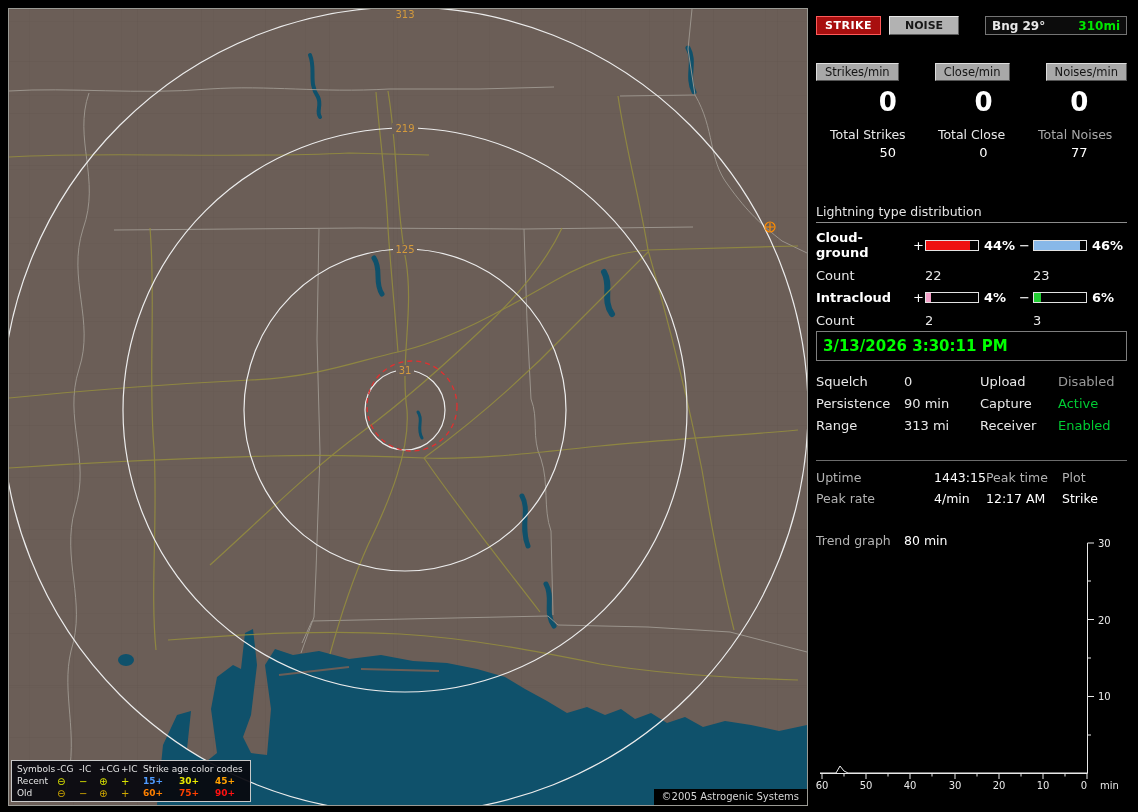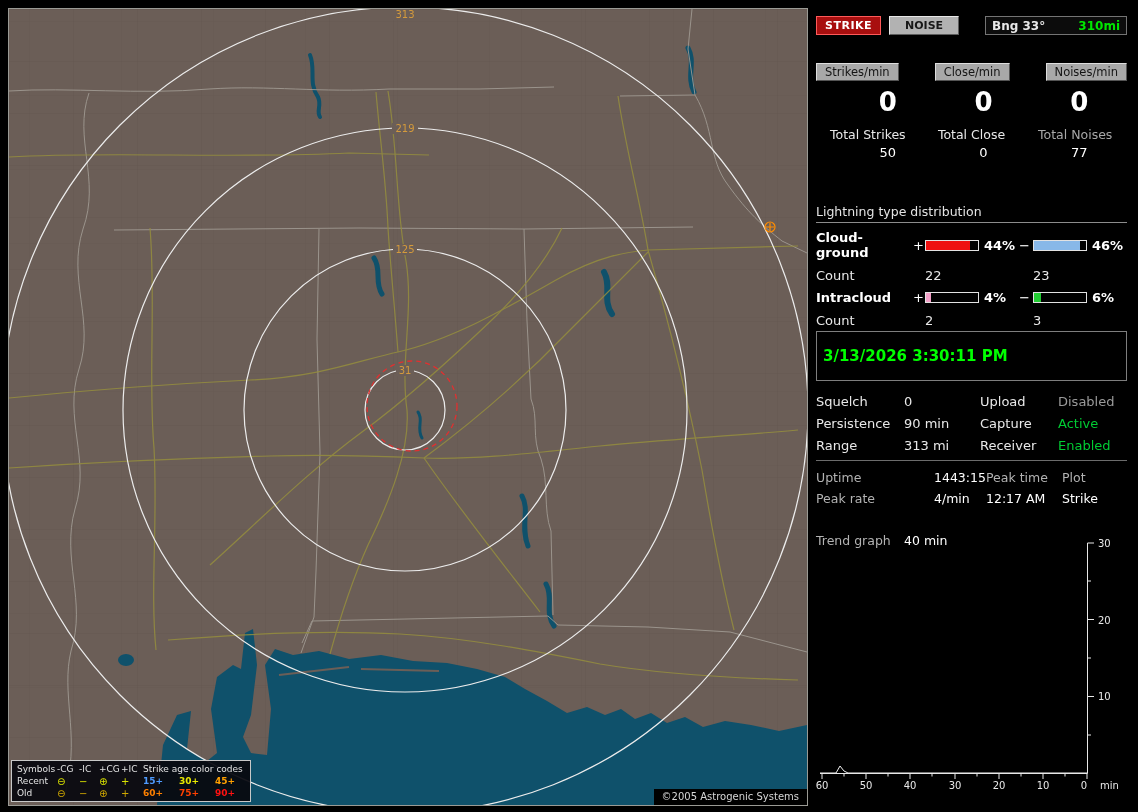--- a/index.html
+++ b/index.html
@@ -49,21 +49,21 @@
   .dist-grid{margin-top:7px}
   .count-grid{margin-top:8px}
   .row-gap{}
   .dist-label{font-weight:bold;color:#fff}
   .sign{color:#fff}
   .bar{height:11px;border:1px solid #e2e2e2;background:#000;display:block}
   .bar-fill{display:block;height:100%}
   .pct{font-weight:bold;color:#fff;padding-left:5px}
 
   .sec-status{top:323px}
-  .ts-box{border:1px solid #7e7e7e;padding:15px 6px;color:#00ff00;font-weight:bold;font-size:15px}
+  .ts-box{border:1px solid #7e7e7e;padding:5px 6px;color:#00ff00;font-weight:bold;font-size:15px}
   .status-grid{display:grid;grid-template-columns:88px 76px 78px auto;row-gap:7px;margin-top:13px}
   .v-dim{color:#9a9a9a}
   .v-green{color:#00cc33}
 
   .sec-session{top:452px;border-top:1px solid #6c6c6c;padding-top:9px}
   .session-grid{display:grid;grid-template-columns:118px 52px 76px auto;row-gap:6px;font-size:12.5px}
   .lbl{color:#b2b2b2}
   .val{color:#fff}
   .trend-row{margin-top:27px;display:grid;grid-template-columns:88px auto;font-size:12.5px}
 
@@ -193,21 +193,21 @@
 
     <div class="copyright">©2005 Astrogenic Systems</div>
   </div>
 
   <div class="panel">
 
     <div class="sec sec-toolbar">
       <span class="btn-strike">STRIKE</span>
       <span class="btn-noise">NOISE</span>
       <span class="bng-box">
-        <span>Bng 33°</span>
+        <span>Bng 29°</span>
         <span class="bng-range">310mi</span>
       </span>
     </div>
 
     <div class="sec sec-counters">
       <div class="badge-row">
         <span class="badge">Strikes/min</span>
         <span class="badge">Close/min</span>
         <span class="badge">Noises/min</span>
       </div>
@@ -297,21 +297,21 @@
         <span class="lbl">Peak time</span>
         <span class="lbl">Plot</span>
 
         <span class="lbl">Peak rate</span>
         <span class="val">4/min</span>
         <span class="val">12:17 AM</span>
         <span class="val">Strike</span>
       </div>
       <div class="trend-row">
         <span class="lbl">Trend graph</span>
-        <span class="val">40 min</span>
+        <span class="val">80 min</span>
       </div>
     </div>
 
     <div class="sec sec-chart">
       <svg width="314" height="266" font-family="DejaVu Sans, sans-serif">
 
         <polyline points="4,238 20,238 24,231 28,236 32,238 271,238" fill="none" stroke="#f0f0f0" stroke-width="1"></polyline>
 
         <line x1="271.5" y1="8" x2="271.5" y2="238.5" stroke="#e8e8e8" stroke-width="1"></line>
         <line x1="4" y1="238.5" x2="271.5" y2="238.5" stroke="#e8e8e8" stroke-width="1"></line>

